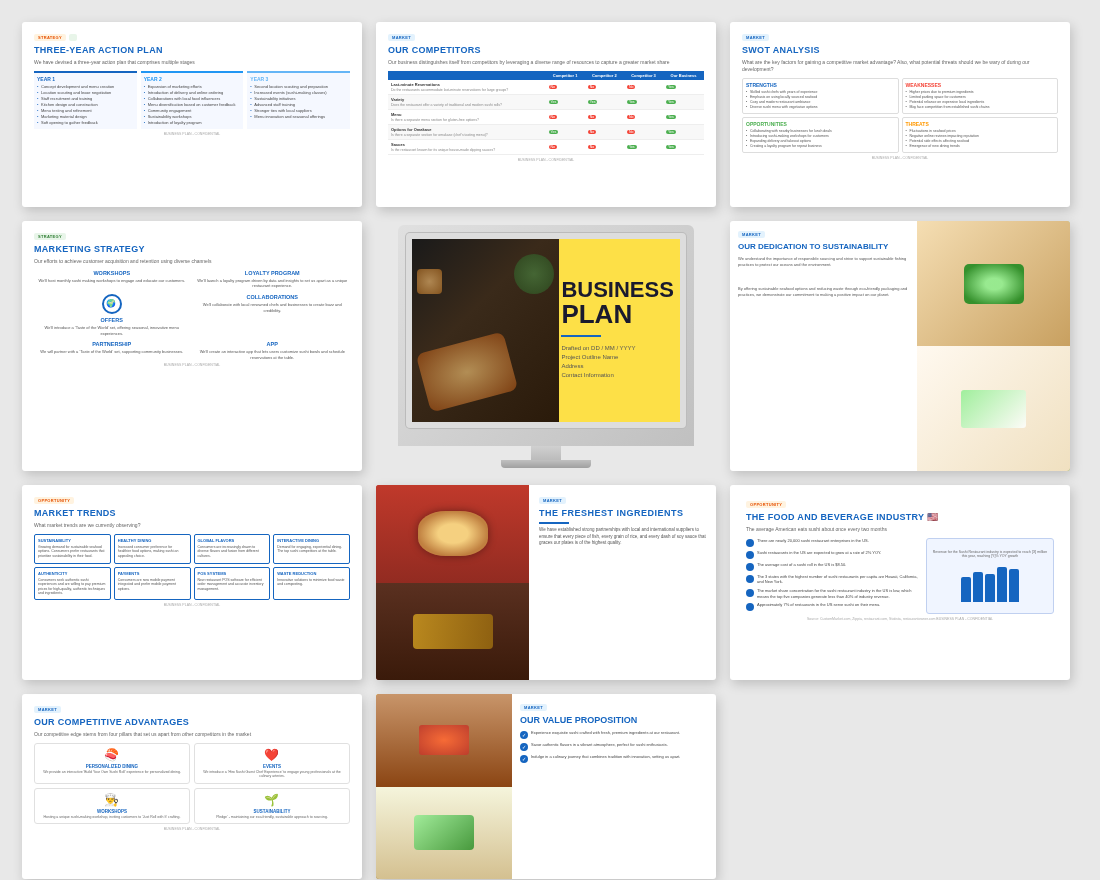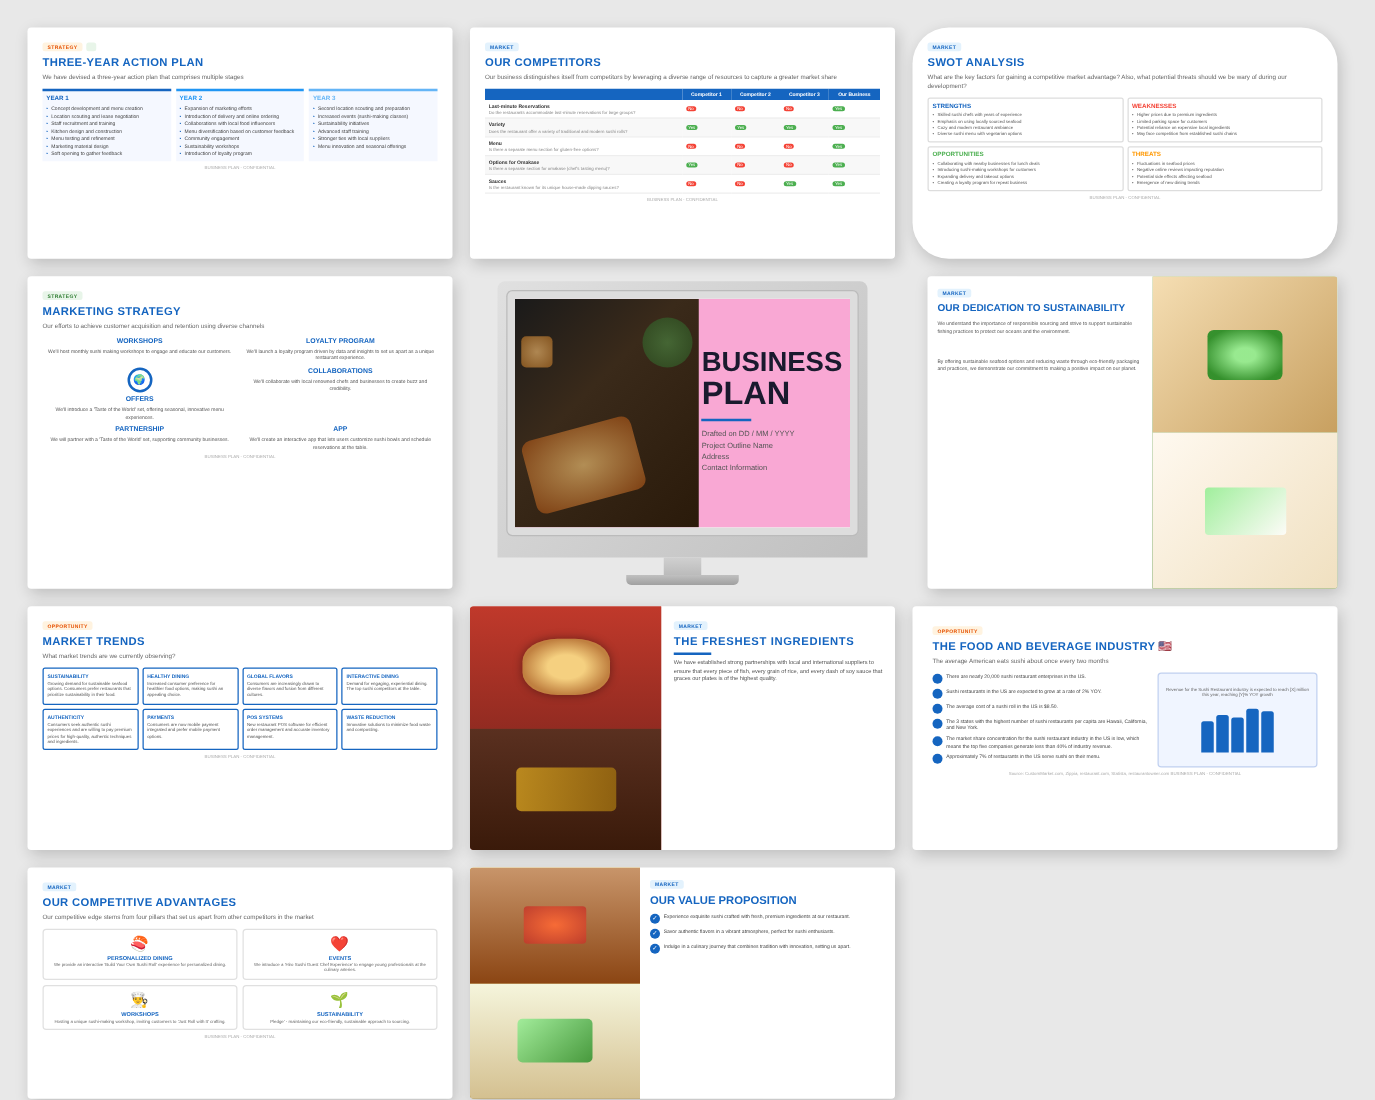--- a/index.html
+++ b/index.html
@@ -25,21 +25,20 @@
       padding: 12px;
       min-height: 185px;
     }
     .slide-competitors {
       padding: 12px;
       min-height: 185px;
     }
     .slide-swot {
       padding: 12px;
       min-height: 185px;
-      border-radius: 29px;
     }
 
     
     .slide-marketing {
       padding: 12px;
       min-height: 185px;
     }
     .slide-monitor-cell {
       grid-row: 2 / 3;
       grid-column: 2 / 3;
@@ -270,21 +269,21 @@
       padding: 8px 8px 18px 8px;
       border-radius: 6px 6px 0 0;
     }
 
     
     .bp-slide {
       width: 100%;
       height: 100%;
       position: relative;
       overflow: hidden;
-      background: #f9a8d4;
+      background: #fde047;
     }
     .bp-image-bg {
       position: absolute;
       left: 0; top: 0;
       width: 55%;
       height: 100%;
       background: linear-gradient(135deg, #1a1a1a 0%, #3a2a1a 40%, #2a1a0a 100%);
       display: flex;
       align-items: center;
       justify-content: center;
@@ -933,21 +932,21 @@
         <div class="trend-text">New restaurant POS software for efficient order management and accurate inventory management.</div>
       </div>
       <div class="trend-box">
         <div class="trend-title">WASTE REDUCTION</div>
         <div class="trend-text">Innovative solutions to minimize food waste and composting.</div>
       </div>
     </div>
     <div class="slide-footer">BUSINESS PLAN - CONFIDENTIAL</div>
   </div>
 
-  <div class="slide" style="grid-column:3/4;grid-row:2/3;display:flex;flex-direction:column;margin-left:12px;">
+  <div class="slide" style="grid-column:3/4;grid-row:2/3;display:flex;flex-direction:column;">
     <div class="two-col-sust">
       <div class="sust-text-col">
         <div class="tag-bar">
           <span class="tag tag-market">MARKET</span>
         </div>
         <div class="sust-title">OUR DEDICATION TO SUSTAINABILITY</div>
         <div class="sust-text">We understand the importance of responsible sourcing and strive to support sustainable fishing practices to protect our oceans and the environment.</div>
         <br>
         <div class="sust-text">By offering sustainable seafood options and reducing waste through eco-friendly packaging and practices, we demonstrate our commitment to making a positive impact on our planet.</div>
       </div>

